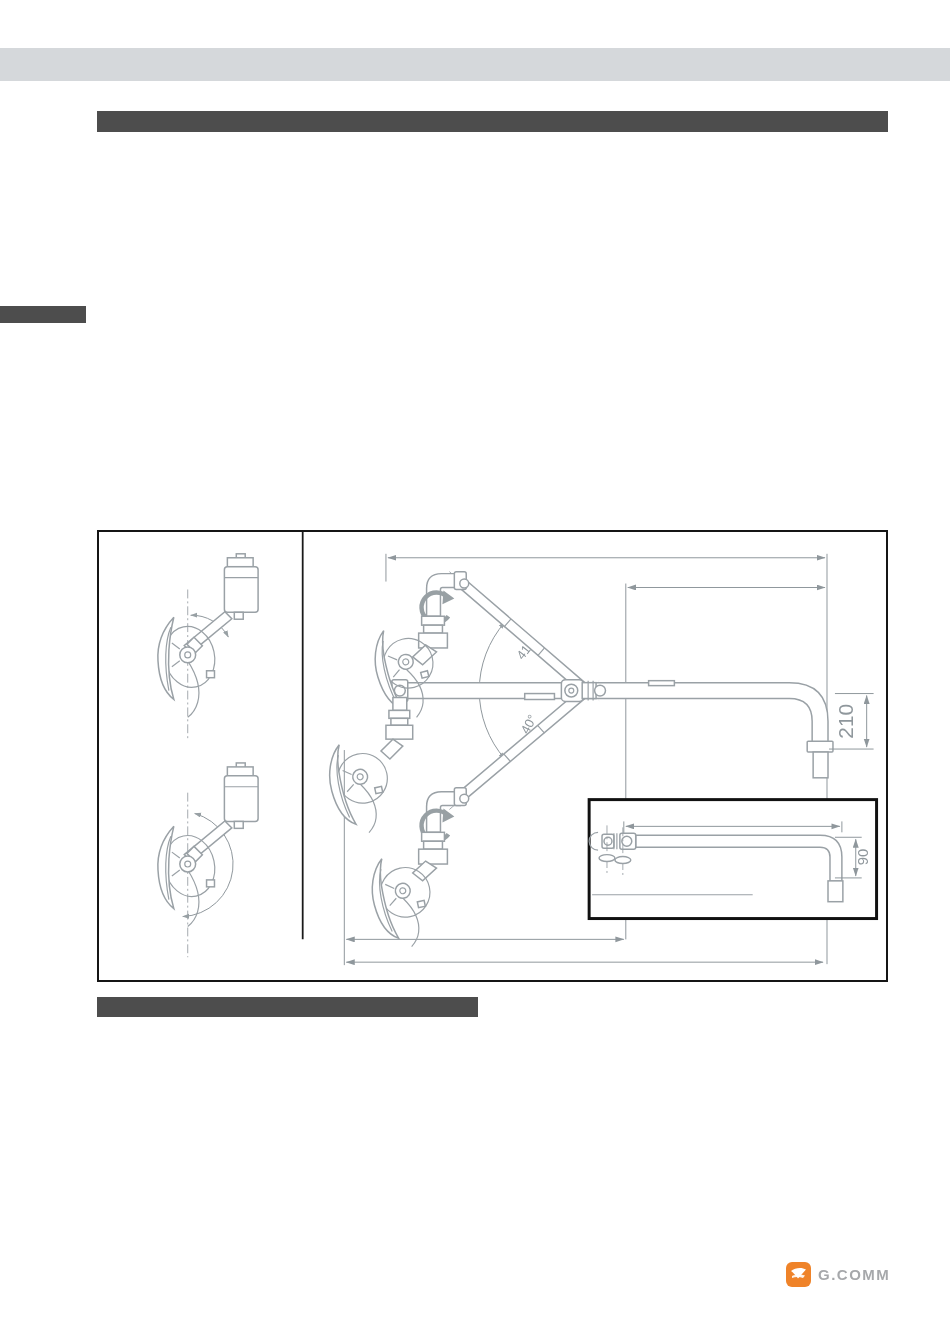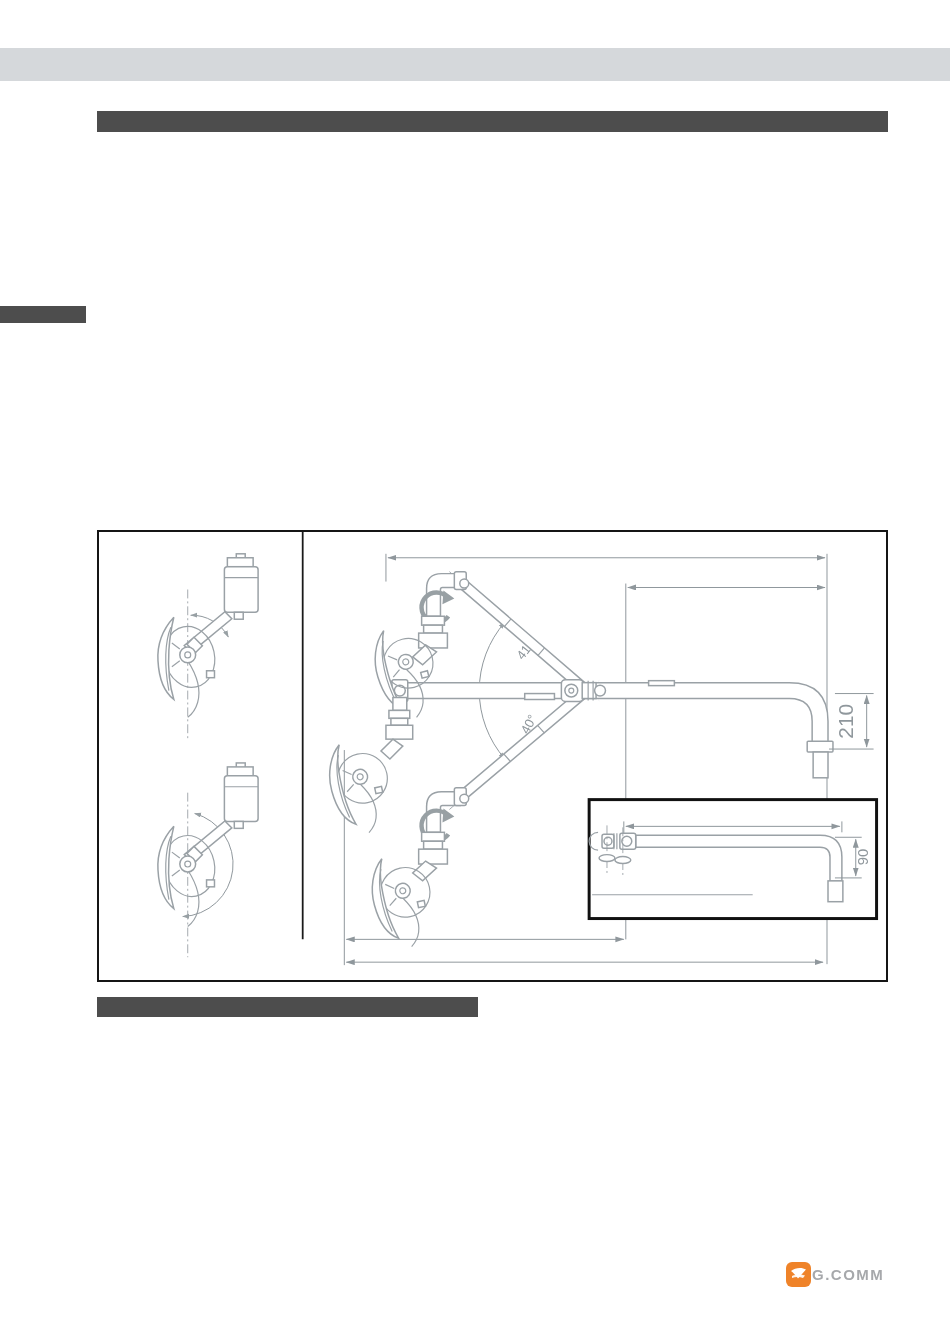--- a/index.html
+++ b/index.html
@@ -4,21 +4,21 @@
 <style>
   html,body{margin:0;padding:0;background:#fff;}
   body{font-family:"Liberation Sans",sans-serif;}
   .page{position:relative;width:950px;height:1332px;background:#ffffff;overflow:hidden;}
   .band-top{position:absolute;left:0;top:48px;width:950px;height:33px;background:#d5d8db;}
   .bar-dark-header{position:absolute;left:97px;top:111px;width:791px;height:21px;background:#4d4d4d;}
   .left-tab{position:absolute;left:0;top:306px;width:86px;height:17px;background:#4d4d4d;}
   .drawing-frame{position:absolute;left:97px;top:530px;width:791px;height:452px;border:2.5px solid #151515;box-sizing:border-box;background:#fff;}
   .drawing-frame svg{display:block;width:100%;height:100%;}
   .bar-dark-lower{position:absolute;left:97px;top:997px;width:381px;height:20px;background:#4d4d4d;}
-  .logo{position:absolute;left:786px;top:1262px;display:flex;align-items:center;gap:1px;}
+  .logo{position:absolute;left:786px;top:1262px;display:flex;align-items:center;gap:7px;}
   .logo-badge{width:25px;height:25px;border-radius:6px;background:#ef8329;position:relative;flex:0 0 auto;}
   .logo-text{color:#a6a8ab;font-weight:bold;font-size:15px;letter-spacing:1.5px;}
   
   .d{stroke:#8f979c;stroke-width:1;fill:none;}
   .l{stroke:#9aa1a6;stroke-width:1.2;fill:none;}
   .t{stroke:#9aa1a6;stroke-width:1.5;fill:#ffffff;}
   .cl{stroke:#9aa1a6;stroke-width:0.9;fill:none;stroke-dasharray:9 3 2 3;}
   .rot{stroke:#98a0a4;stroke-width:4.5;fill:none;}
   .txt{fill:#8f979c;}
   .frameline{stroke:#1a1a1a;stroke-width:1.8;fill:none;}

